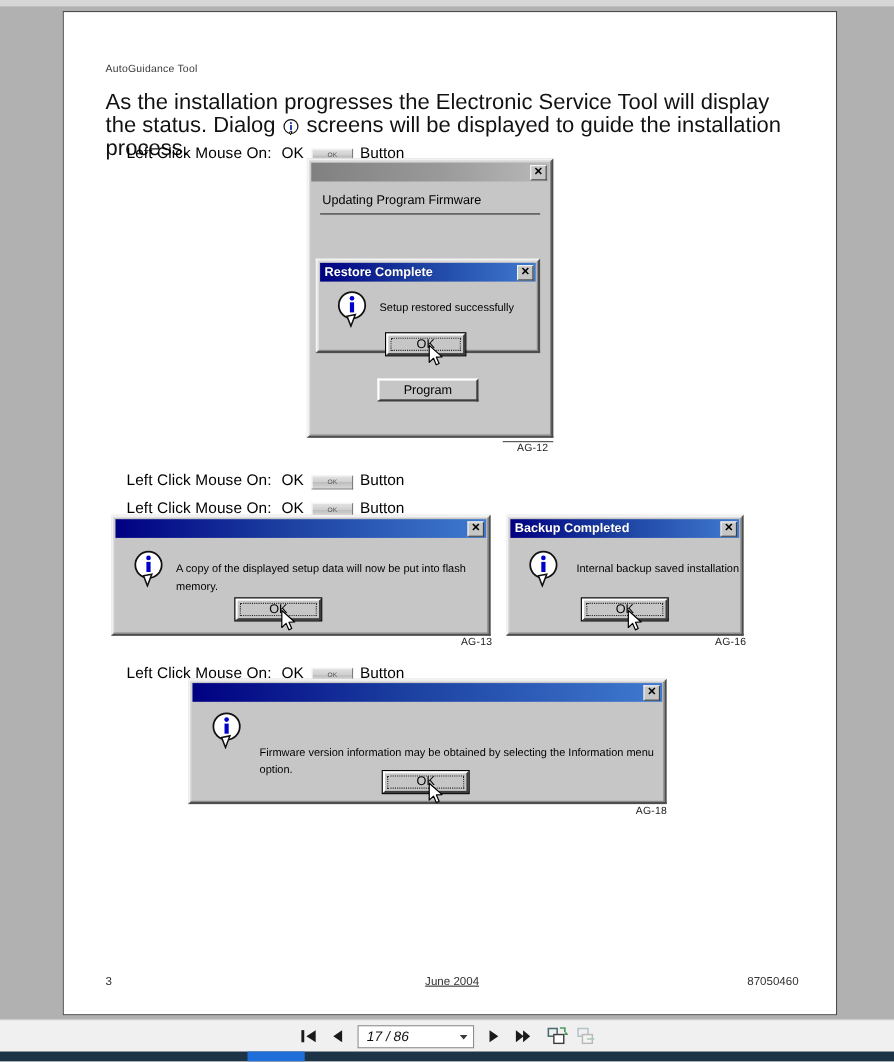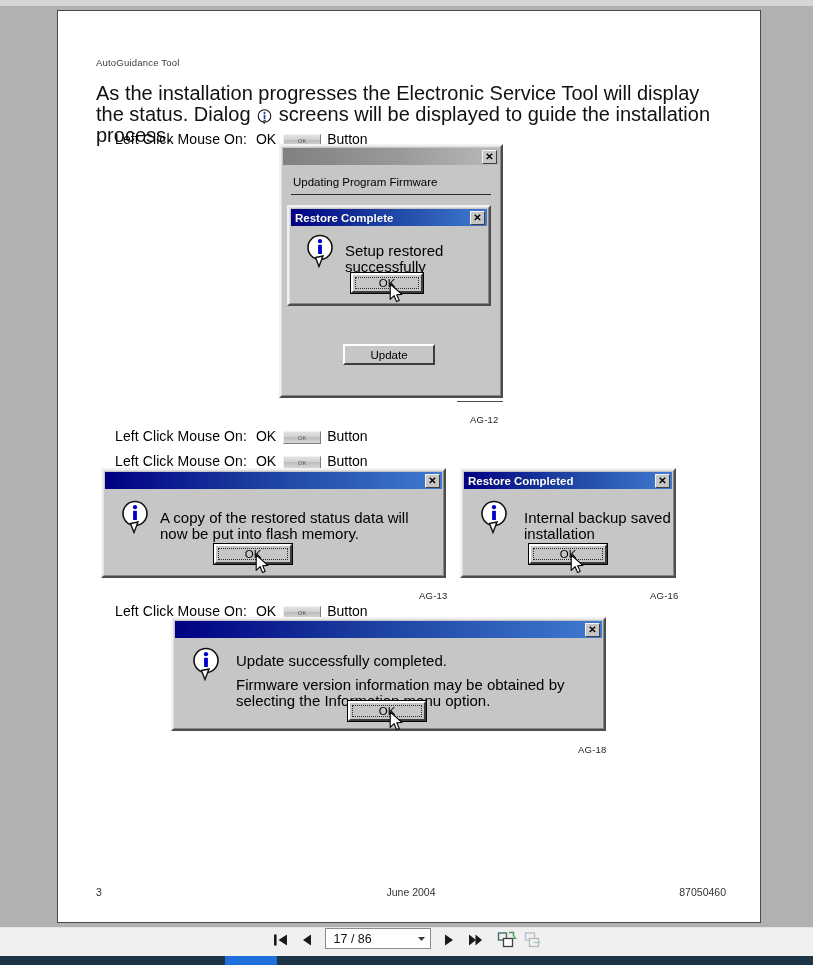--- a/index.html
+++ b/index.html
@@ -60,21 +60,21 @@
     font-size: 6px; color: #555; text-align: center; line-height: 12px;
     font-family: "Liberation Sans", sans-serif;
   }
 
   
   .doc-footer {
     position: absolute; bottom: 36px; left: 38px; width: 630px;
     font-size: 10.5px; color: #333;
   }
   .doc-footer .f-left { position: absolute; left: 0; }
-  .doc-footer .f-mid { position: absolute; left: 50%; transform: translateX(-50%); }
+  .doc-footer .f-mid { position: absolute; left: 50%; transform: translateX(-50%); text-decoration: underline; }
   .doc-footer .f-right { position: absolute; right: 0; }
 
   
   .win {
     position: absolute;
     background: #c6c6c6;
     border-top: 2px solid #f2f2f2;
     border-left: 2px solid #f2f2f2;
     border-right: 2px solid #4d4d4d;
     border-bottom: 2px solid #4d4d4d;
@@ -105,21 +105,21 @@
     display: flex; align-items: center; justify-content: center;
     font-size: 10px; line-height: 1; color: #000; font-weight: bold;
     font-family: "Liberation Sans", sans-serif;
   }
 
   
   .info-icon { position: absolute; width: 30px; height: 34px; }
   .info-icon svg { display: block; }
 
   .dlg-msg {
-    position: absolute; font-size: 15px; color: #000; line-height: 16px;
+    position: absolute; font-size: 10px; color: #000; line-height: 16px;
   }
 
   
   .btn {
     position: absolute;
     background: #c6c6c6;
     border-top: 2px solid #ffffff; border-left: 2px solid #ffffff;
     border-right: 2px solid #3d3d3d; border-bottom: 2px solid #3d3d3d;
     font-size: 11.5px; color: #000;
     display: flex; align-items: center; justify-content: center;
@@ -129,32 +129,33 @@
     position: absolute; inset: 2px;
     border: 1px dotted #2b2b2b;
   }
   .btn .cap { position: relative; z-index: 2; }
 
   
   .cursor-arrow { position: absolute; width: 16px; height: 22px; z-index: 30; }
   .cursor-arrow svg { display: block; }
 
   .ag-caption {
-    position: absolute; font-size: 9.5px; color: #222; letter-spacing: .2px; margin-top: 12px;
+    position: absolute; font-size: 9.5px; color: #222; letter-spacing: .2px;
   }
   .ag-rule {
     position: absolute; height: 1px; background: #4a4a4a;
   }
 
   
   #viewer-toolbar {
     position: absolute; left: 0; bottom: 9px; width: 813px; height: 29px;
     background: #f0f0f0;
-    display: flex; justify-content: center; gap: 0px;
+    display: flex; align-items: center; justify-content: center; gap: 0px;
     border-top: 1px solid #e4e4e4;
+    font-style: italic;
   }
   .tb-btn {
     width: 26px; height: 24px;
     display: flex; align-items: center; justify-content: center;
     background: transparent; border: none;
   }
   .tb-btn svg { display: block; }
   #page-number-box {
     position: relative;
     width: 106px; height: 21px; margin: 0 5px;
@@ -207,21 +208,21 @@
         <div class="win-inner-border"></div>
 
         <div class="titlebar inactive">
           <span class="t-text"></span>
           <span class="close-btn">✕</span>
         </div>
 
         <div style="position:absolute; left:12px; top:30px; font-size:11.5px; color:#000;">Updating Program Firmware</div>
         <div style="position:absolute; left:10px; right:10px; top:48px; height:1px; background:#2b2b2b;"></div>
 
-        <div class="win" style="left:6px; top:59px; width:204px; height:101px;">
+        <div class="win" style="left:6px; top:89px; width:204px; height:86px;">
           <div class="win-inner-border"></div>
           <div class="titlebar active">
             <span class="t-text">Restore Complete</span>
             <span class="close-btn">✕</span>
           </div>
 
           <div class="info-icon" style="left:16px; top:27px;">
             <svg width="30" height="34" viewBox="0 0 30 34">
               <circle cx="15" cy="13.5" r="12" fill="#ffffff" stroke="#111" stroke-width="1.6"></circle>
               <path d="M10.5 23.5 L18 22 L14 32.5 Z" fill="#ffffff" stroke="#111" stroke-width="1.4"></path>
@@ -237,21 +238,21 @@
             <span class="cap">OK</span>
           </div>
           <div class="cursor-arrow" style="left:100px; top:76px;">
             <svg width="16" height="22" viewBox="0 0 16 22">
               <path d="M1.2 1 L1.2 16.4 L5.1 12.7 L7.6 18.6 L10.2 17.4 L7.7 11.7 L12.9 11.4 Z" fill="#ffffff" stroke="#000" stroke-width="1.1" stroke-linejoin="round"></path>
             </svg>
           </div>
         </div>
 
         <div class="btn" style="left:62px; top:198px; width:92px; height:21px;">
-          <span class="cap">Update</span>
+          <span class="cap">Program</span>
         </div>
       </div>
 
       <div class="ag-rule" style="left:399px; top:390px; width:46px;"></div>
       <div class="ag-caption" style="left:412px; top:391px;">AG-12</div>
 
       <div class="click-line" style="left:57px; top:417px;">
         <span class="lbl">Left Click Mouse On:</span><span class="ok-word">OK</span><span class="mini-btn">OK</span><span>Button</span>
       </div>
 
@@ -266,37 +267,37 @@
           <span class="close-btn">✕</span>
         </div>
         <div class="info-icon" style="left:17px; top:30px;">
           <svg width="30" height="34" viewBox="0 0 30 34">
             <circle cx="15" cy="13.5" r="12" fill="#ffffff" stroke="#111" stroke-width="1.6"></circle>
             <path d="M10.5 23.5 L18 22 L14 32.5 Z" fill="#ffffff" stroke="#111" stroke-width="1.4"></path>
             <circle cx="15" cy="7.2" r="2.1" fill="#0000c8"></circle>
             <rect x="13.1" y="10.8" width="3.8" height="9.2" fill="#0000c8"></rect>
           </svg>
         </div>
-        <div class="dlg-msg" style="left:57px; top:40px; width:275px;">A copy of the restored status data will now be put into flash memory.</div>
+        <div class="dlg-msg" style="left:57px; top:40px; width:275px;">A copy of the displayed setup data will now be put into flash memory.</div>
         <div class="btn default" style="left:111px; top:74px; width:78px; height:20px;">
           <span class="focus-ring"></span>
           <span class="cap">OK</span>
         </div>
         <div class="cursor-arrow" style="left:152px; top:84px;">
           <svg width="16" height="22" viewBox="0 0 16 22">
             <path d="M1.2 1 L1.2 16.4 L5.1 12.7 L7.6 18.6 L10.2 17.4 L7.7 11.7 L12.9 11.4 Z" fill="#ffffff" stroke="#000" stroke-width="1.1" stroke-linejoin="round"></path>
           </svg>
         </div>
       </div>
       <div class="ag-caption" style="left:361px; top:567px;">AG-13</div>
 
       <div class="win" style="left:402px; top:457px; width:216px; height:110px;">
         <div class="win-inner-border"></div>
         <div class="titlebar active">
-          <span class="t-text">Restore Completed</span>
+          <span class="t-text">Backup Completed</span>
           <span class="close-btn">✕</span>
         </div>
         <div class="info-icon" style="left:17px; top:30px;">
           <svg width="30" height="34" viewBox="0 0 30 34">
             <circle cx="15" cy="13.5" r="12" fill="#ffffff" stroke="#111" stroke-width="1.6"></circle>
             <path d="M10.5 23.5 L18 22 L14 32.5 Z" fill="#ffffff" stroke="#111" stroke-width="1.4"></path>
             <circle cx="15" cy="7.2" r="2.1" fill="#0000c8"></circle>
             <rect x="13.1" y="10.8" width="3.8" height="9.2" fill="#0000c8"></rect>
           </svg>
         </div>
@@ -324,21 +325,20 @@
           <span class="close-btn">✕</span>
         </div>
         <div class="info-icon" style="left:18px; top:28px;">
           <svg width="30" height="34" viewBox="0 0 30 34">
             <circle cx="15" cy="13.5" r="12" fill="#ffffff" stroke="#111" stroke-width="1.6"></circle>
             <path d="M10.5 23.5 L18 22 L14 32.5 Z" fill="#ffffff" stroke="#111" stroke-width="1.4"></path>
             <circle cx="15" cy="7.2" r="2.1" fill="#0000c8"></circle>
             <rect x="13.1" y="10.8" width="3.8" height="9.2" fill="#0000c8"></rect>
           </svg>
         </div>
-        <div class="dlg-msg" style="left:63px; top:34px; width:360px;">Update successfully completed.</div>
         <div class="dlg-msg" style="left:63px; top:58px; width:365px;">Firmware version information may be obtained by selecting the Information menu option.</div>
         <div class="btn default" style="left:175px; top:82px; width:78px; height:20px;">
           <span class="focus-ring"></span>
           <span class="cap">OK</span>
         </div>
         <div class="cursor-arrow" style="left:216px; top:92px;">
           <svg width="16" height="22" viewBox="0 0 16 22">
             <path d="M1.2 1 L1.2 16.4 L5.1 12.7 L7.6 18.6 L10.2 17.4 L7.7 11.7 L12.9 11.4 Z" fill="#ffffff" stroke="#000" stroke-width="1.1" stroke-linejoin="round"></path>
           </svg>
         </div>

